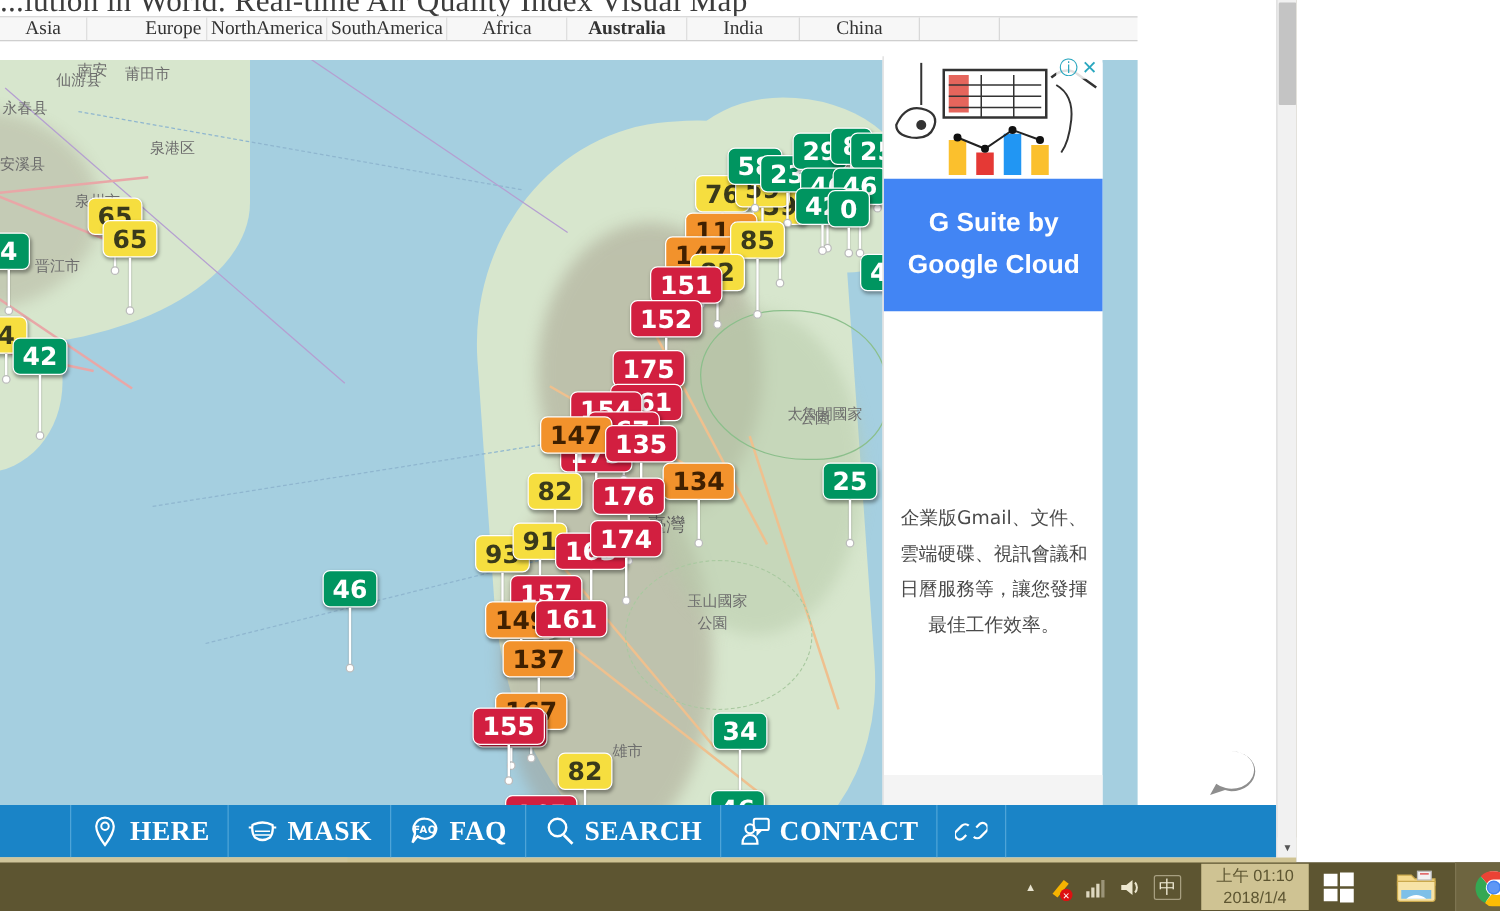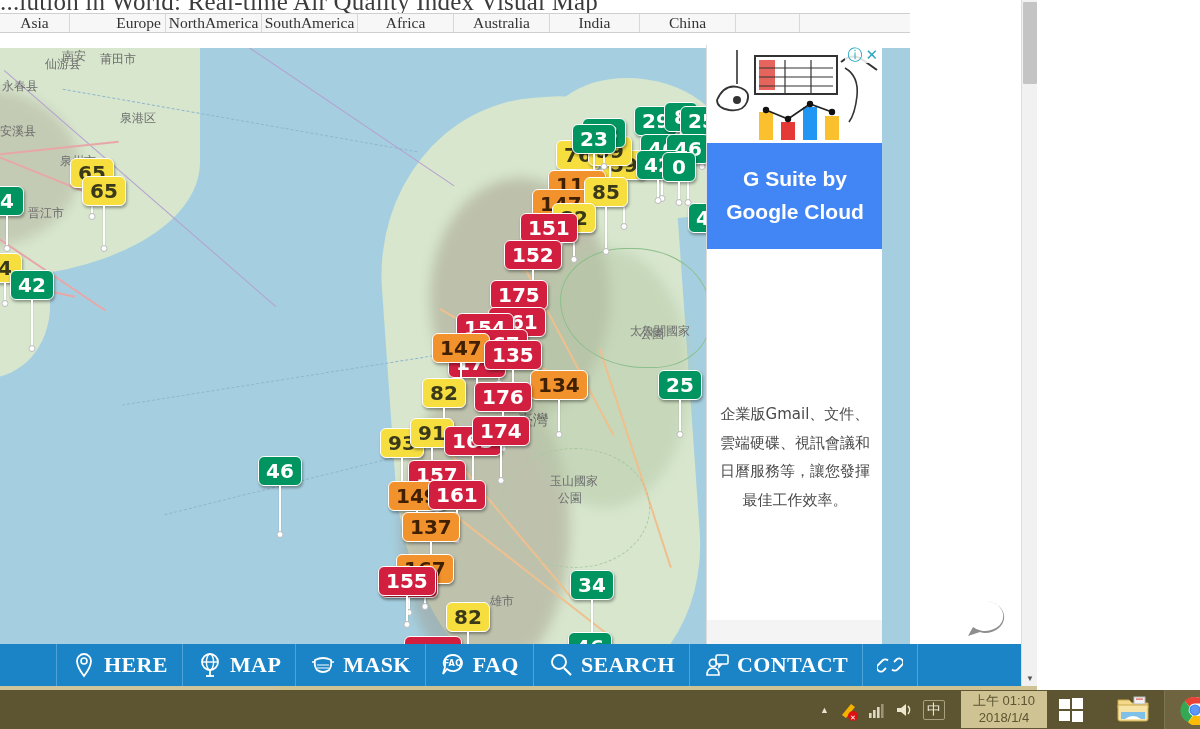--- a/index.html
+++ b/index.html
@@ -189,21 +189,21 @@
             <div>North</div>
             <div>America</div>
           </div>
           <div class="tab" style="width: 96px;">
             <div>South</div>
             <div>America</div>
           </div>
           <div class="tab" style="width: 96px;">
             <div>Africa</div>
           </div>
-          <div class="tab" style="width: 96px;">
+          <div class="tab" style="width: 96px; font-weight: bold;">
             <div>Australia</div>
           </div>
           <div class="tab" style="width: 90px;">
             <div>India</div>
           </div>
           <div class="tab" style="width: 96px;">
             <div>China</div>
           </div>
           <div class="tab" style="width: 64px;">
             <div></div>
@@ -312,21 +312,21 @@
             <div class="pin mod" style="left: 588px; top: 88px;">
               <div class="box">59</div>
               <div class="stem" style="height: 18px;"></div>
               <div class="dot" style="top: 45px;"></div>
             </div>
             <div class="pin good" style="left: 582px; top: 70px;">
               <div class="box">58</div>
               <div class="stem" style="height: 18px;"></div>
               <div class="dot" style="top: 45px;"></div>
             </div>
-            <div class="pin good" style="left: 572px; top: 76px;">
+            <div class="pin good" style="left: 608px; top: 76px;">
               <div class="box">23</div>
               <div class="stem" style="height: 24px;"></div>
               <div class="dot" style="top: 51px;"></div>
             </div>
             <div class="pin good" style="left: 634px; top: 58px;">
               <div class="box">29</div>
               <div class="stem" style="height: 26px;"></div>
               <div class="dot" style="top: 53px;"></div>
             </div>
             <div class="pin good" style="left: 664px; top: 54px;">
@@ -567,30 +567,20 @@
       <div id="navbar">
           <div class="nav-item">
             <span class="nav-ico"><svg width="26" height="26" viewBox="0 0 26 26">
                 <path d="M13 2 a7 7 0 0 1 7 7 c0 6 -7 15 -7 15 S6 15 6 9 a7 7 0 0 1 7 -7z" fill="none" stroke="#fff" stroke-width="1.8"></path>
                 <circle cx="13" cy="9" r="3" fill="none" stroke="#fff" stroke-width="1.6"></circle>
               </svg></span>
             <span>HERE</span>
           </div>
           <div class="nav-item">
             <span class="nav-ico"><svg width="26" height="26" viewBox="0 0 26 26">
-                <circle cx="13" cy="10" r="8" fill="none" stroke="#fff" stroke-width="1.8"></circle>
-                <ellipse cx="13" cy="10" rx="3.6" ry="8" fill="none" stroke="#fff" stroke-width="1.4"></ellipse>
-                <line x1="5" y1="10" x2="21" y2="10" stroke="#fff" stroke-width="1.4"></line>
-                <line x1="13" y1="18" x2="13" y2="24" stroke="#fff" stroke-width="1.8"></line>
-                <line x1="9" y1="24" x2="17" y2="24" stroke="#fff" stroke-width="1.8"></line>
-              </svg></span>
-            <span>MAP</span>
-          </div>
-          <div class="nav-item">
-            <span class="nav-ico"><svg width="26" height="26" viewBox="0 0 26 26">
                 <path d="M5 8 q8 -4 16 0 q1 6 -2 10 q-6 4 -12 0 q-3 -4 -2 -10z" fill="none" stroke="#fff" stroke-width="1.8"></path>
                 <path d="M5 10 h-3 M21 10 h3" stroke="#fff" stroke-width="1.6"></path>
                 <path d="M7 13 h12 M7 16 h12" stroke="#fff" stroke-width="1.2"></path>
               </svg></span>
             <span>MASK</span>
           </div>
           <div class="nav-item">
             <span class="nav-ico"><svg width="26" height="26" viewBox="0 0 26 26">
                 <path d="M13 3 a9 8 0 1 1 -6 14 l-4 5 l2 -7 a9 8 0 0 1 8 -12z" fill="none" stroke="#fff" stroke-width="1.8"></path>
                 <text x="13" y="14" font-size="8" fill="#fff" text-anchor="middle" font-family="DejaVu Sans, sans-serif">FAQ</text>

